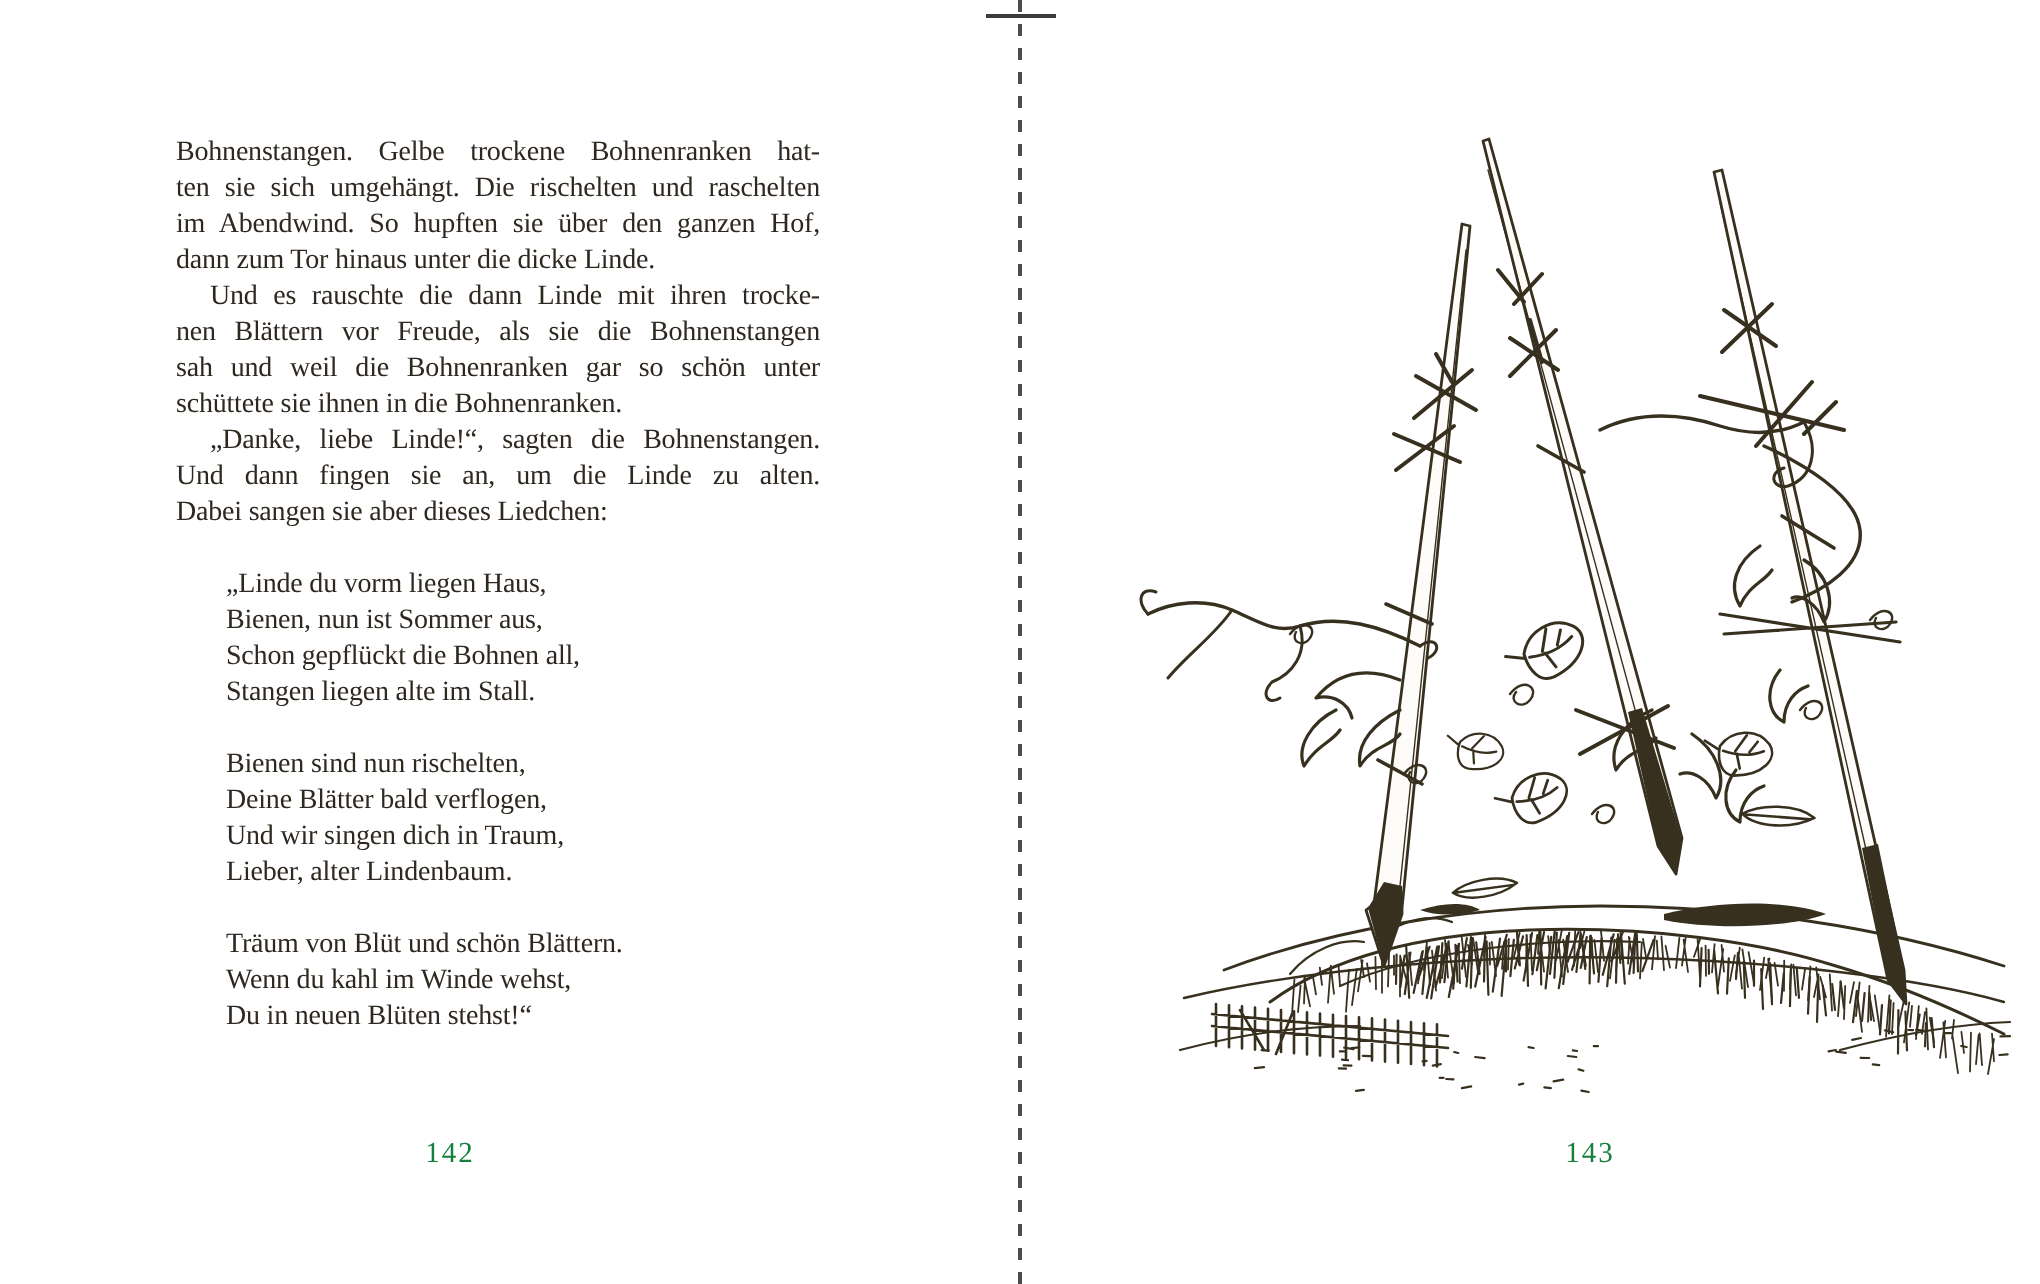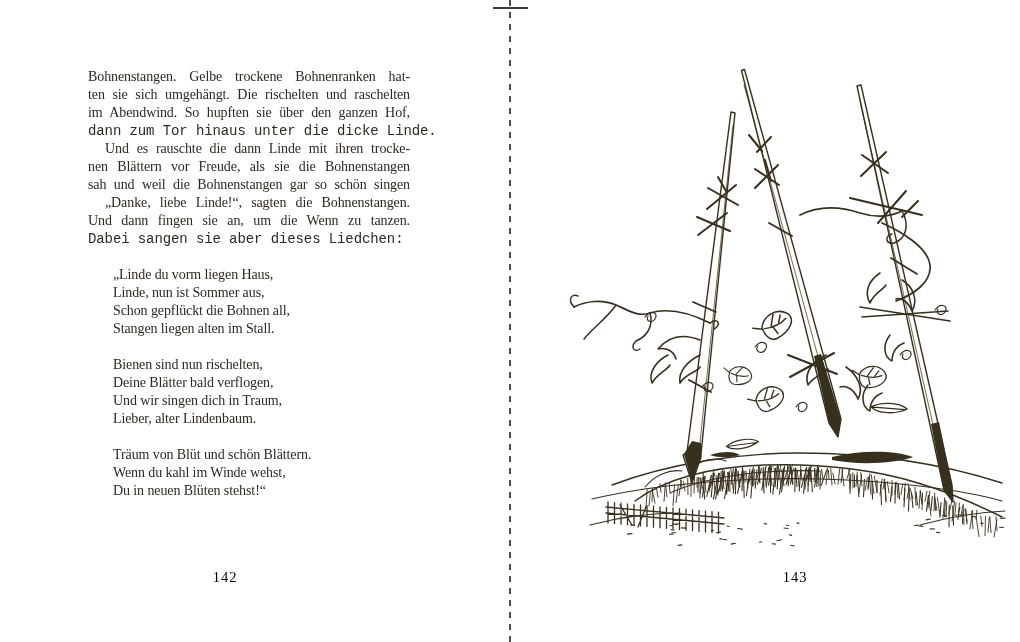--- a/index.html
+++ b/index.html
@@ -14,25 +14,25 @@
     background:repeating-linear-gradient(to bottom,#4c4c4c 0 6px,transparent 6px 12px);
   }
   .crop-mark{
     position:absolute;left:493px;top:7px;width:35px;height:2px;background:#3c3c3c;
   }
   .textblock{
     position:absolute;left:75px;top:68px;width:322px;
     font-size:14px;line-height:18px;letter-spacing:-0.1px;margin-left:13px;
   }
   .line{height:18px;white-space:nowrap;text-align:justify;text-align-last:justify;}
-  .line.end{text-align-last:left;font-family:Liberation Mono, monospace;}
+  .line.end{text-align-last:left;}
   .ind{text-indent:17px;}
   .stanza{margin-top:18px;padding-left:25px;}
   .pl{height:18px;white-space:nowrap;}
-  .pagenum{position:absolute;top:569px;font-size:14.5px;color:#000000;letter-spacing:1px;}
+  .pagenum{position:absolute;top:569px;font-size:14.5px;color:#15803d;letter-spacing:1px;}
   .pagenum.pn-left{left:75px;width:300px;text-align:center;}
   .pagenum.pn-right{left:560px;width:470px;text-align:center;}
   .illustration{position:absolute;left:550px;top:55px;width:460px;height:495px;}
   .s{stroke:#38301f;fill:none;stroke-linecap:round;stroke-linejoin:round;}
   .f{fill:#38301f;stroke:none;}
   .pole{fill:#fdfcf8;stroke:#38301f;stroke-width:1.4;stroke-linejoin:round;}
 </style>
 </head>
 <body>
 
@@ -42,33 +42,34 @@
 <div class="textblock">
   <div>
     <div class="line">Bohnenstangen. Gelbe trockene Bohnenranken hat-</div>
     <div class="line">ten sie sich umgehängt. Die rischelten und raschelten</div>
     <div class="line">im Abendwind. So hupften sie über den ganzen Hof,</div>
     <div class="line end">dann zum Tor hinaus unter die dicke Linde.</div>
   </div>
   <div>
     <div class="line ind">Und es rauschte die dann Linde mit ihren trocke-</div>
     <div class="line">nen Blättern vor Freude, als sie die Bohnenstangen</div>
-    <div class="line">sah und weil die Bohnenstangen gar so schön singen</div>
+    <div class="line">sah und weil die Bohnenranken gar so schön unter</div>
+    <div class="line end">schüttete sie ihnen in die Bohnenranken.</div>
   </div>
   <div>
     <div class="line ind">„Danke, liebe Linde!“, sagten die Bohnenstangen.</div>
-    <div class="line">Und dann fingen sie an, um die Wenn zu tanzen.</div>
+    <div class="line">Und dann fingen sie an, um die Linde zu alten.</div>
     <div class="line end">Dabei sangen sie aber dieses Liedchen:</div>
   </div>
 
   <div class="stanza">
     <div class="pl">„Linde du vorm liegen Haus,</div>
-    <div class="pl">Linde, nun ist Sommer aus,</div>
+    <div class="pl">Bienen, nun ist Sommer aus,</div>
     <div class="pl">Schon gepflückt die Bohnen all,</div>
-    <div class="pl">Stangen liegen alten im Stall.</div>
+    <div class="pl">Stangen liegen alte im Stall.</div>
   </div>
   <div class="stanza">
     <div class="pl">Bienen sind nun rischelten,</div>
     <div class="pl">Deine Blätter bald verflogen,</div>
     <div class="pl">Und wir singen dich in Traum,</div>
     <div class="pl">Lieber, alter Lindenbaum.</div>
   </div>
   <div class="stanza">
     <div class="pl">Träum von Blüt und schön Blättern.</div>
     <div class="pl">Wenn du kahl im Winde wehst,</div>

